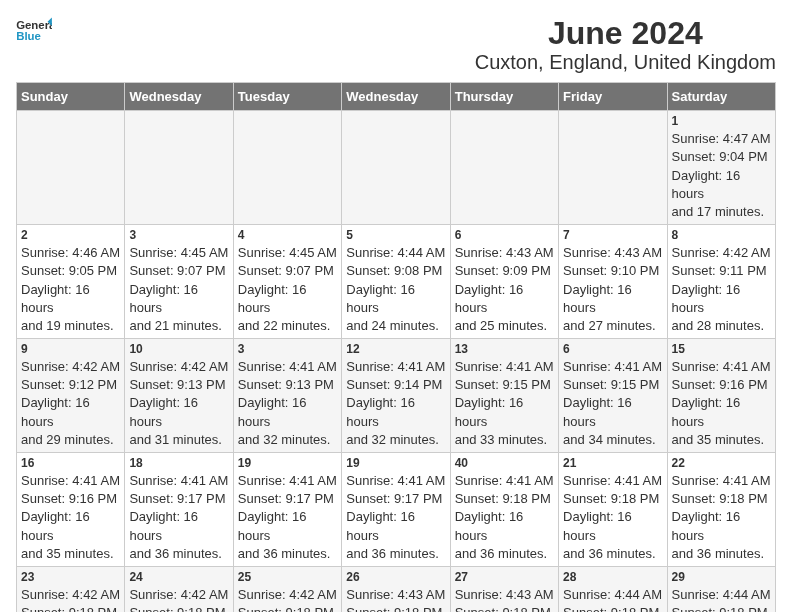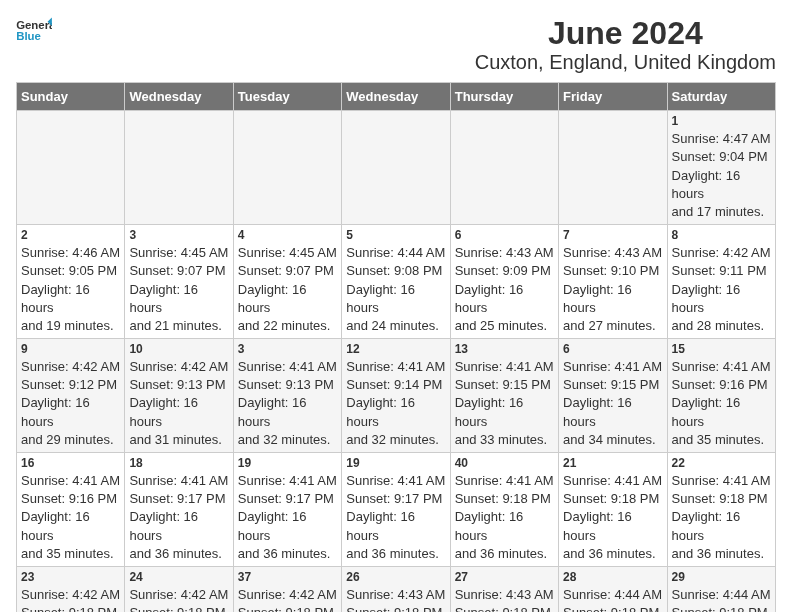--- a/index.html
+++ b/index.html
@@ -292,21 +292,21 @@
 and 36 minutes.</div>
         </td>
         <td>
           <span class="day-number">24</span>
           <div class="day-info" style="white-space: pre-line;">Sunrise: 4:42 AM
 Sunset: 9:18 PM
 Daylight: 16 hours
 and 36 minutes.</div>
         </td>
         <td>
-          <span class="day-number">37</span>
+          <span class="day-number">25</span>
           <div class="day-info" style="white-space: pre-line;">Sunrise: 4:42 AM
 Sunset: 9:18 PM
 Daylight: 16 hours
 and 36 minutes.</div>
         </td>
         <td>
           <span class="day-number">26</span>
           <div class="day-info" style="white-space: pre-line;">Sunrise: 4:43 AM
 Sunset: 9:18 PM
 Daylight: 16 hours

